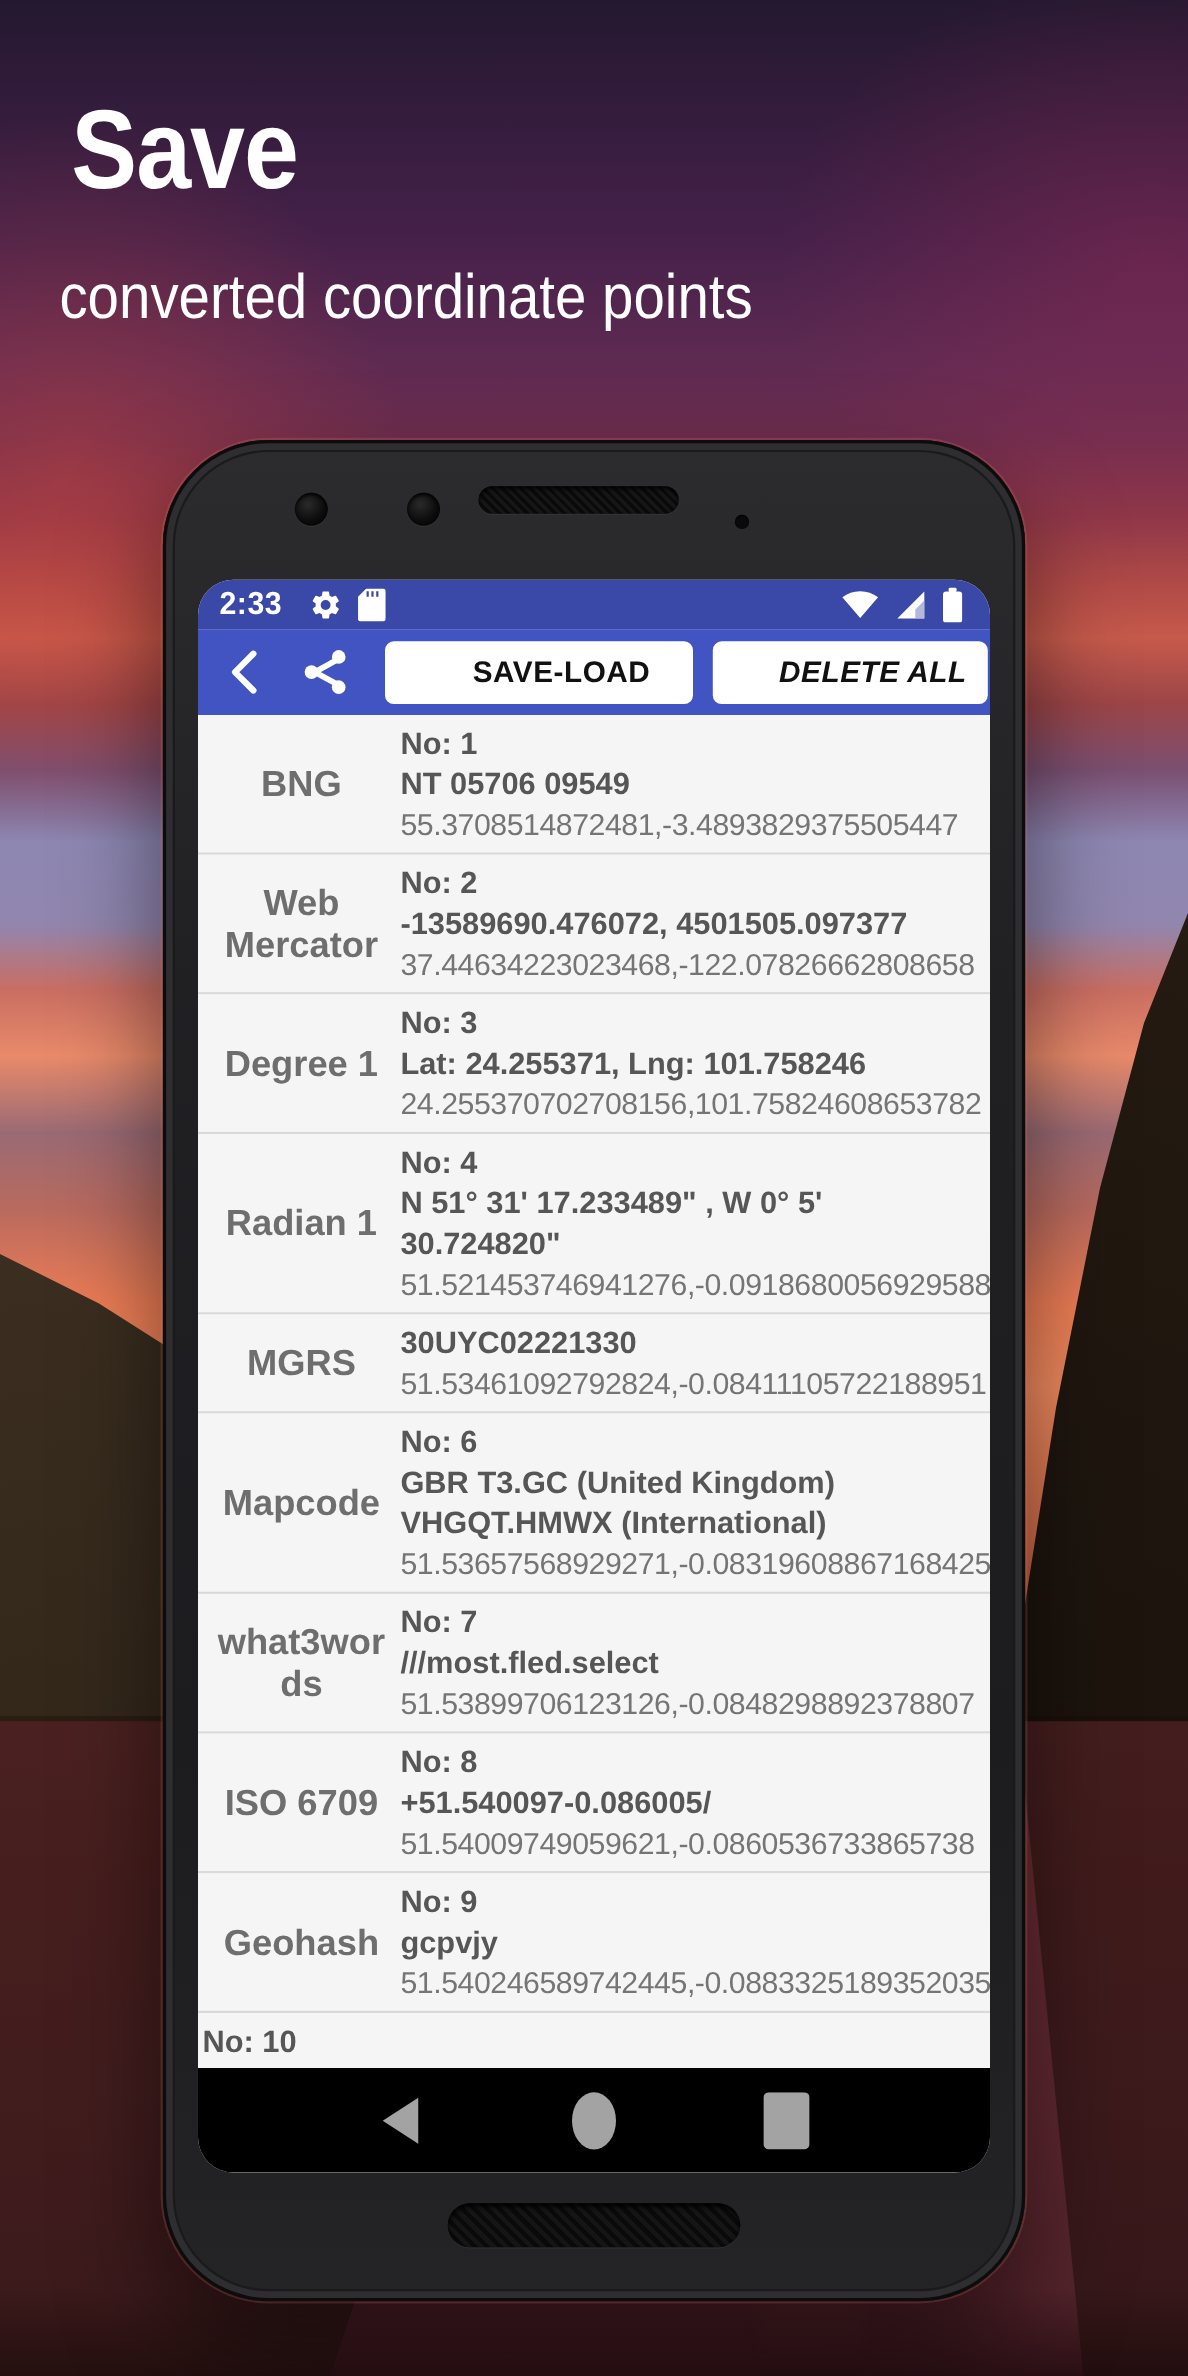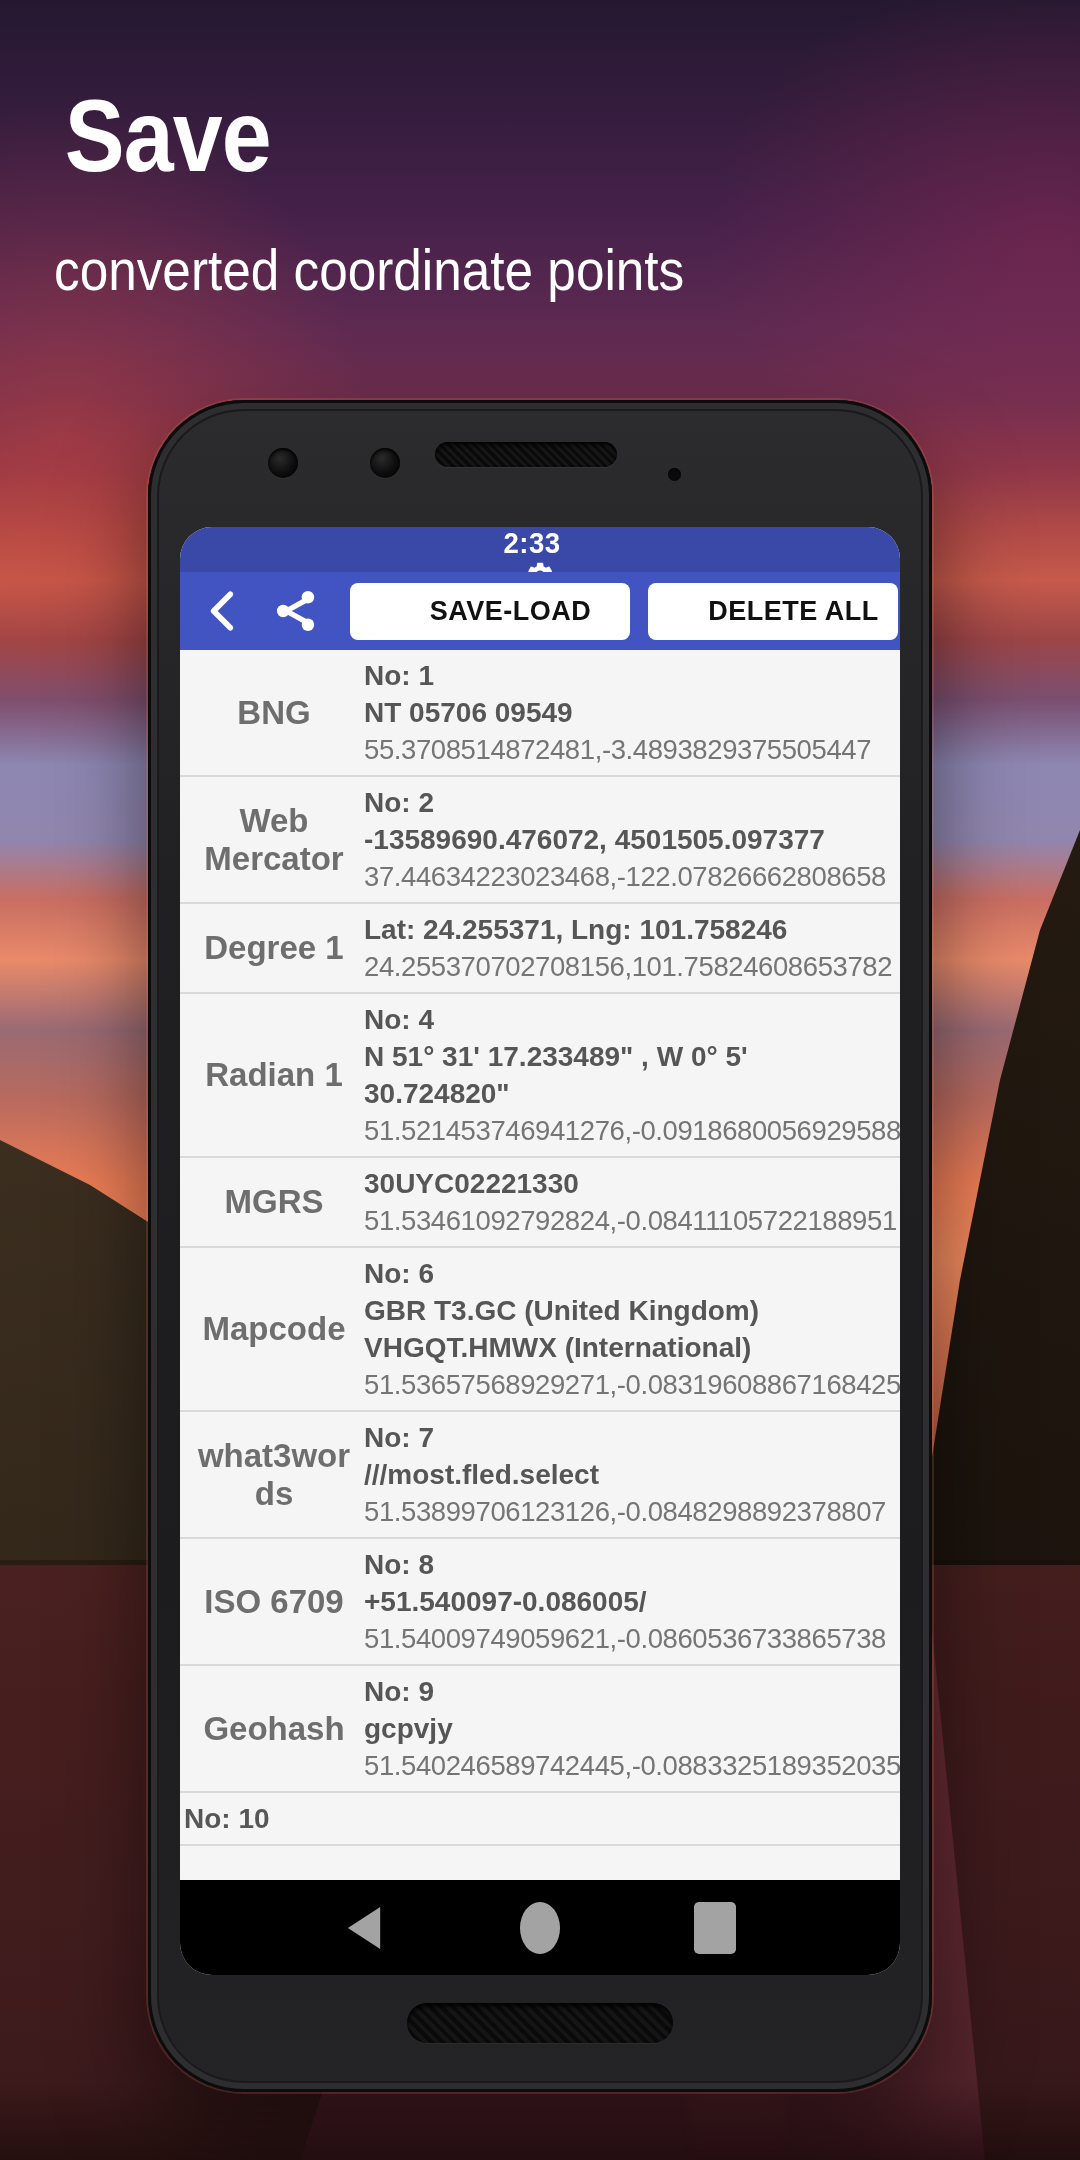--- a/index.html
+++ b/index.html
@@ -104,21 +104,21 @@
     position:absolute;top:45px;left:0;width:100%;height:78px;
     display:flex;align-items:center;box-sizing:border-box;
   }
   .tb-icon-btn{display:flex;align-items:center;justify-content:center;width:60px;height:60px;flex:0 0 auto;}
   .tb-btn{
     height:57px;border:none;border-radius:8px;background:#fff;color:#111;
     font-family:"Liberation Sans",sans-serif;font-size:27px;font-weight:700;letter-spacing:.5px;
     display:flex;align-items:center;justify-content:center;box-sizing:border-box;padding-left:47px;
   }
   .tb-btn.saveload{width:280px;margin-left:24px;}
-  .tb-btn.deleteall{width:250px;margin-left:18px;}
+  .tb-btn.deleteall{width:250px;margin-left:18px;font-style:italic;}
   
   .list{
     position:absolute;top:123px;bottom:95px;left:0;width:100%;
     background:#f5f5f6;overflow:hidden;
   }
   .row{
     display:flex;align-items:center;
     border-bottom:2px solid #d9d9d9;
     padding:7px 0;
     background:#f5f5f6;
@@ -156,21 +156,21 @@
 </div>
 
 <div class="phone">
   <div class="earpiece"></div>
   <div class="cam-dot cam-1"></div>
   <div class="cam-dot cam-2"></div>
   <div class="sensor-dot"></div>
 
   <div class="screen">
 
-    <div class="statusbar" style="background:#3a49a8;flex-direction:column;">
+    <div class="statusbar" style="background:#3a49a8;">
       <span class="time">2:33</span>
       <span class="sb-icon">
         <svg width="30" height="30" viewBox="0 0 24 24">
             <path fill="#fff" d="M19.4 13c.04-.33.06-.66.06-1s-.02-.67-.07-1l2.03-1.58a.5.5 0 0 0 .12-.64l-1.92-3.32a.5.5 0 0 0-.61-.22l-2.39.96a7.3 7.3 0 0 0-1.73-1l-.36-2.54a.5.5 0 0 0-.5-.42h-3.84a.5.5 0 0 0-.5.42l-.36 2.54c-.63.26-1.2.6-1.73 1l-2.39-.96a.5.5 0 0 0-.61.22L2.68 8.78a.5.5 0 0 0 .12.64L4.83 11c-.05.33-.08.66-.08 1s.03.67.08 1l-2.03 1.58a.5.5 0 0 0-.12.64l1.92 3.32c.12.21.38.3.61.22l2.39-.96c.53.4 1.1.74 1.73 1l.36 2.54c.04.24.25.42.5.42h3.84c.25 0 .46-.18.5-.42l.36-2.54a7.3 7.3 0 0 0 1.73-1l2.39.96c.23.08.49-.01.61-.22l1.92-3.32a.5.5 0 0 0-.12-.64L19.4 13zM12 15.6A3.6 3.6 0 1 1 12 8.4a3.6 3.6 0 0 1 0 7.2z"></path>
           </svg>
       </span>
       <span class="sb-icon">
         <svg width="26" height="30" viewBox="0 0 20 24">
             <path fill="#fff" d="M6 0h12a2 2 0 0 1 2 2v20a2 2 0 0 1-2 2H2a2 2 0 0 1-2-2V6l6-6z"></path>
             <g stroke="#3a49a8" stroke-width="1.6">
@@ -235,20 +235,21 @@
           <div class="row-label">Web Mercator</div>
           <div class="row-content">
             <div class="line bold">No: 2</div>
             <div class="line bold">-13589690.476072, 4501505.097377</div>
             <div class="line coords">37.44634223023468,-122.07826662808658</div>
           </div>
         </div>
         <div class="row">
           <div class="row-label">Degree 1</div>
           <div class="row-content">
+            <div class="line bold">No: 3</div>
             <div class="line bold">Lat: 24.255371, Lng: 101.758246</div>
             <div class="line coords">24.255370702708156,101.75824608653782</div>
           </div>
         </div>
         <div class="row">
           <div class="row-label">Radian 1</div>
           <div class="row-content">
             <div class="line bold">No: 4</div>
             <div class="line bold">N 51° 31' 17.233489" , W 0° 5' 30.724820"</div>
             <div class="line coords">51.521453746941276,-0.09186800569295883</div>

